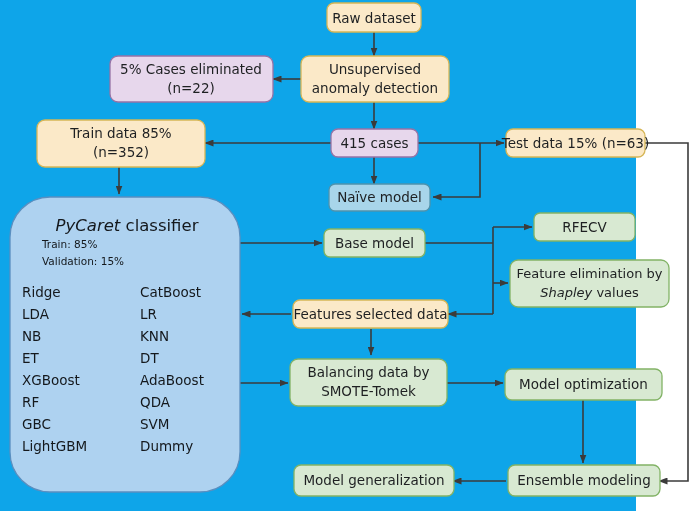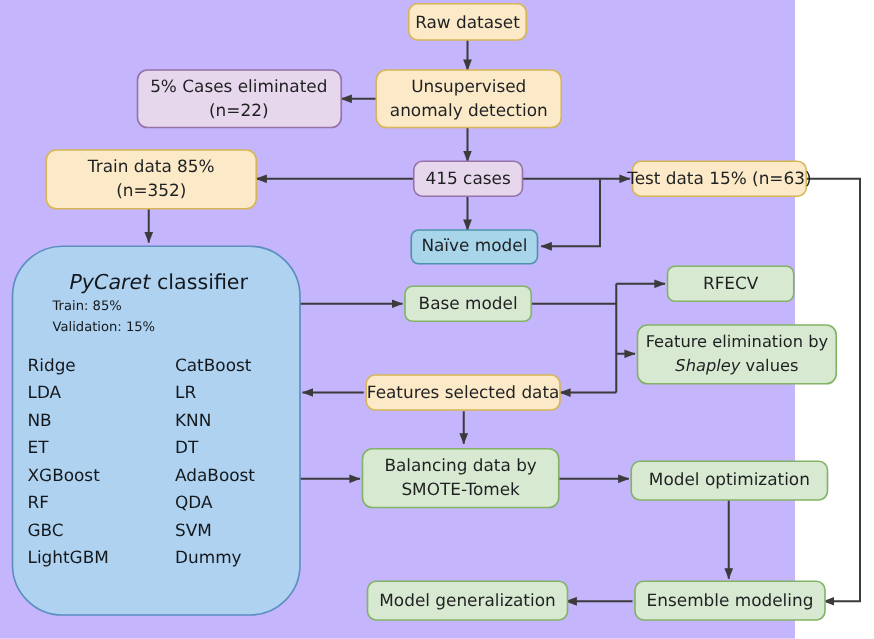--- a/index.html
+++ b/index.html
@@ -10,21 +10,21 @@
   body {
     width: 699px;
     height: 511px;
     font-family: "DejaVu Sans", sans-serif;
     overflow: hidden;
   }
   #flow-canvas {
     position: relative;
     width: 636px;
     height: 511px;
-    background: #c4b5fd;
+    background: #0ea5e9;
   }
   svg.diagram {
     position: absolute;
     left: 0;
     top: 0;
     width: 699px;
     height: 511px;
   }
   .node-label {
     font-family: "DejaVu Sans", sans-serif;

